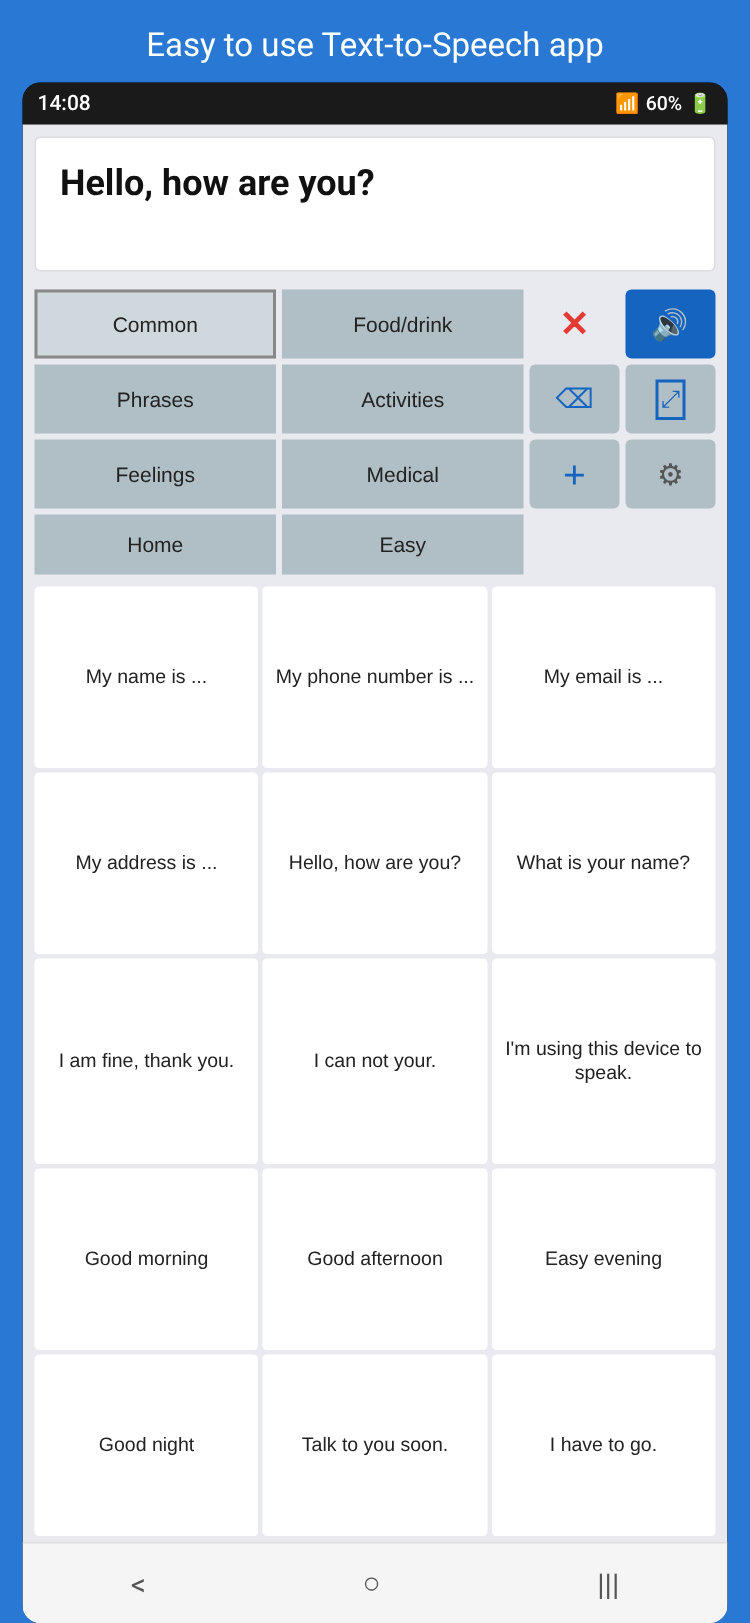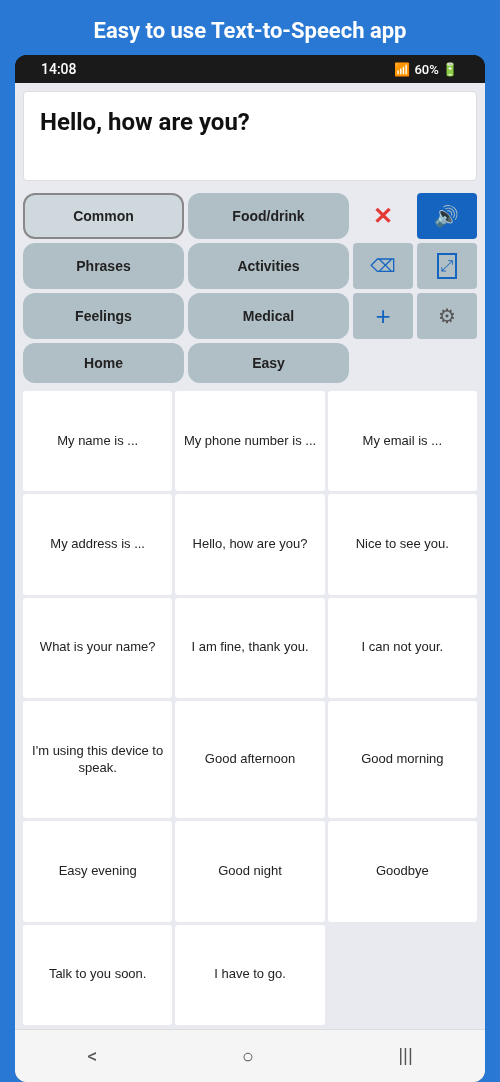--- a/index.html
+++ b/index.html
@@ -10,21 +10,21 @@
       font-family: 'Roboto', Arial, sans-serif;
       overflow: hidden;
       display: flex;
       flex-direction: column;
       align-items: center;
     }
 
     .app-title {
       color: white;
       font-size: 22px;
-      font-weight: 700;
+      font-weight: 400;
       padding: 18px 10px 12px;
       text-align: center;
       width: 100%;
     }
 
     .phone-frame {
       width: 470px;
       background: #000;
       border-radius: 12px;
       overflow: hidden;
@@ -32,21 +32,21 @@
       display: flex;
       flex-direction: column;
     }
 
     .status-bar {
       background: #1a1a1a;
       color: white;
       display: flex;
       justify-content: space-between;
       align-items: center;
-      padding: 6px 26px;
+      padding: 6px 10px;
       font-size: 14px;
       font-weight: 500;
       flex-shrink: 0;
     }
 
     .status-right {
       display: flex;
       align-items: center;
       gap: 4px;
       font-size: 13px;
@@ -79,27 +79,26 @@
       display: grid;
       grid-template-columns: 1fr 1fr 60px 60px;
       gap: 4px;
       padding: 4px 8px;
       flex-shrink: 0;
     }
 
     .cat-btn {
       background: #b0bec5;
       border: none;
-      border-radius: 12px;
+      border-radius: 0;
       padding: 12px 18px;
       font-size: 14px;
       color: #222;
       cursor: pointer;
       text-align: center;
-      font-weight: bold;
     }
 
     .cat-btn.active {
       background: #cfd8dc;
       border: 2px solid #888;
     }
 
     .action-btn {
       background: #b0bec5;
       border: none;
@@ -269,33 +268,31 @@
     </div>
 
     <div class="phrases-grid">
       <button class="phrase-btn">My name is ...</button>
       <button class="phrase-btn">My phone number is ...</button>
       <button class="phrase-btn">My email is ...</button>
 
       <button class="phrase-btn">My address is ...</button>
       <button class="phrase-btn">Hello, how are you?</button>
 
-      <button class="phrase-btn">Nice to see you.</button>
       <button class="phrase-btn">What is your name?</button>
       <button class="phrase-btn">I am fine, thank you.</button>
 
       <button class="phrase-btn">I can not your.</button>
       <button class="phrase-btn">I'm using this device to speak.</button>
+      <button class="phrase-btn">Good morning</button>
+
       <button class="phrase-btn">Good afternoon</button>
-
-      <button class="phrase-btn">Good morning</button>
       <button class="phrase-btn">Easy evening</button>
       <button class="phrase-btn">Good night</button>
 
-      <button class="phrase-btn">Goodbye</button>
       <button class="phrase-btn">Talk to you soon.</button>
       <button class="phrase-btn">I have to go.</button>
     </div>
 
     <div class="nav-bar">
       <span class="nav-icon">&lt;</span>
       <span class="nav-icon">○</span>
       <span class="nav-icon">|||</span>
     </div>
 

